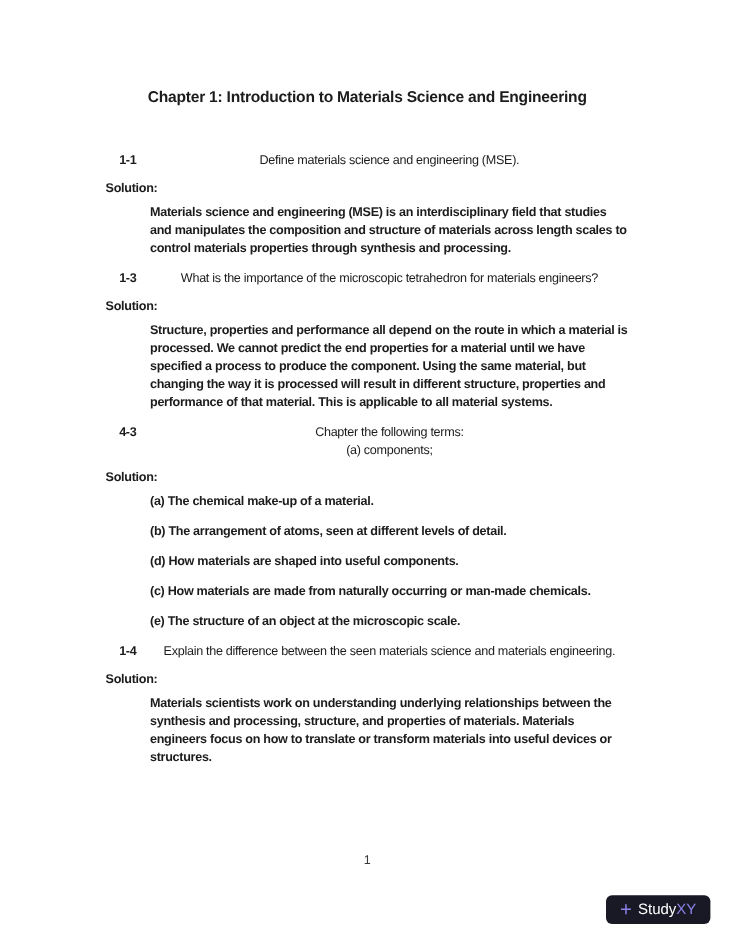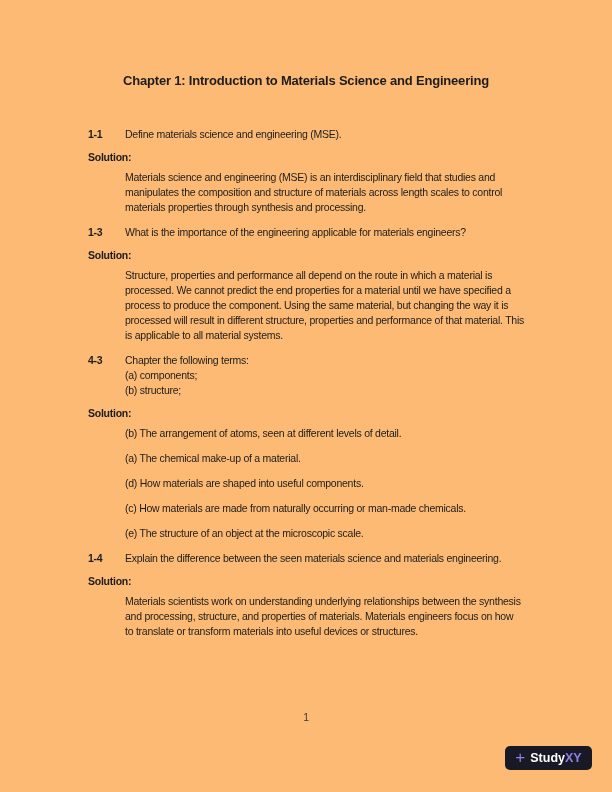--- a/index.html
+++ b/index.html
@@ -2,21 +2,21 @@
 <html><head>
 <meta charset="utf-8">
 <style>
   * { margin: 0; padding: 0; box-sizing: border-box; }
   html, body { background: #e8e8e8; }
   .page {
     position: relative;
     width: 612px;
     height: 792px;
     margin: 0 auto;
-    background: #fdba74;
+    background: #ffffff;
     font-family: "Liberation Sans", sans-serif;
     font-size: 10.5px;
     letter-spacing: -0.25px;
     line-height: 15px;
     color: #1c1c1c;
     overflow: hidden;
   }
   .content {
     position: absolute;
     top: 73px;
@@ -25,33 +25,33 @@
   }
   .doc-title {
     text-align: center;
     font-weight: bold;
     font-size: 13px;
     letter-spacing: -0.2px;
     margin-bottom: 39px;
     white-space: nowrap;
   }
   .problem { margin-bottom: 4px; }
-  .q-row { display: flex; margin-bottom: 8px; }
+  .q-row { display: flex; margin-bottom: 8px; text-align: center; }
   .q-num {
     font-weight: bold;
     width: 37px;
     flex-shrink: 0;
   }
   .q-lines { flex: 1; }
   .sol-label {
     font-weight: bold;
     margin-bottom: 5px;
   }
   .sol-body { margin-left: 37px; }
-  .sol-body p { margin: 0 0 10px 0; }
+  .sol-body p { margin: 0 0 10px 0; font-weight: bold; }
   .page-number {
     position: absolute;
     top: 710px;
     left: 0;
     right: 0;
     text-align: center;
     color: #3a3a3a;
   }
   .brand-badge {
     position: absolute;
@@ -67,21 +67,21 @@
     letter-spacing: 0;
   }
   .brand-plus {
     font-size: 17px;
     font-weight: 400;
     line-height: 1;
     margin-top: -2px;
   }
   .brand-text {
     font-size: 12.5px;
-    font-weight: bold;
+    font-weight: normal;
     color: #ffffff;
   }
 </style>
 </head>
 <body>
 
 <div class="page">
   <div class="content">
 
     <div class="doc-title">Chapter 1: Introduction to Materials Science and Engineering</div>
@@ -96,42 +96,41 @@
       <div class="sol-label">Solution:</div>
       <div class="sol-body">
         <p>Materials science and engineering (MSE) is an interdisciplinary field that studies and manipulates the composition and structure of materials across length scales to control materials properties through synthesis and processing.</p>
       </div>
     </div>
 
     <div class="problem">
       <div class="q-row">
         <span class="q-num">1-3</span>
         <div class="q-lines">
-          <div>What is the importance of the engineering applicable for materials engineers?</div>
+          <div>What is the importance of the microscopic tetrahedron for materials engineers?</div>
         </div>
       </div>
       <div class="sol-label">Solution:</div>
       <div class="sol-body">
         <p>Structure, properties and performance all depend on the route in which a material is processed. We cannot predict the end properties for a material until we have specified a process to produce the component. Using the same material, but changing the way it is processed will result in different structure, properties and performance of that material. This is applicable to all material systems.</p>
       </div>
     </div>
 
     <div class="problem">
       <div class="q-row">
         <span class="q-num">4-3</span>
         <div class="q-lines">
           <div>Chapter the following terms:</div>
           <div>(a) components;</div>
-          <div>(b) structure;</div>
         </div>
       </div>
       <div class="sol-label">Solution:</div>
       <div class="sol-body">
+        <p>(a) The chemical make-up of a material.</p>
         <p>(b) The arrangement of atoms, seen at different levels of detail.</p>
-        <p>(a) The chemical make-up of a material.</p>
         <p>(d) How materials are shaped into useful components.</p>
         <p>(c) How materials are made from naturally occurring or man-made chemicals.</p>
         <p>(e) The structure of an object at the microscopic scale.</p>
       </div>
     </div>
 
     <div class="problem">
       <div class="q-row">
         <span class="q-num">1-4</span>
         <div class="q-lines">

